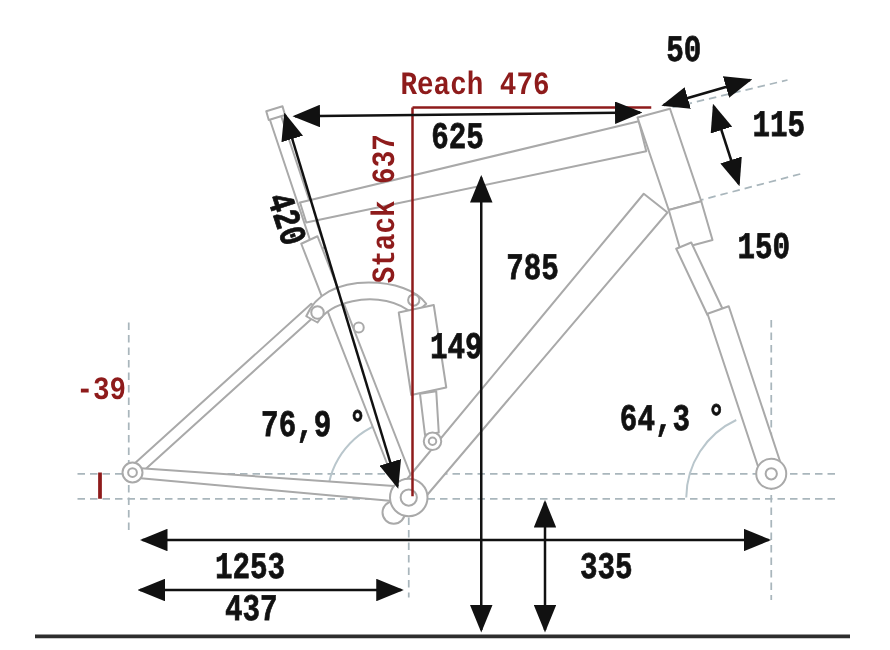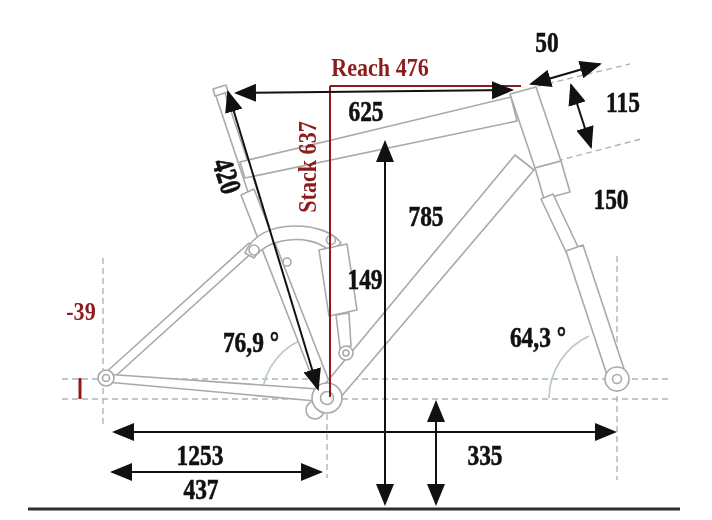--- a/index.html
+++ b/index.html
@@ -1,18 +1,18 @@
 <!DOCTYPE html>
 <html style="--accent: #8e1b1b; --frame: #a9a9a9; --dashed: #a9b6bc; --arc: #b9c6cc; --dimension: #111111; --ground: #2e2e2e; --background: #ffffff;"><head>
 <meta charset="utf-8">
 <style>
   html,body{margin:0;padding:0;background:#fff;}
   .stage{
     position:relative;width:680px;height:520px;background:var(--background,#fff);
-    font-family:Liberation Serif, serif;overflow:hidden;
+    font-family:Liberation Mono, monospace;overflow:hidden;
   }
   .stage svg{position:absolute;left:0;top:0;}
   .lbl{
     position:absolute;white-space:nowrap;line-height:1;font-weight:bold;
     transform-origin:center;user-select:none;
   }
   .num{
     color:var(--dimension,#111);font-size:30px;
     -webkit-text-stroke:0.6px var(--dimension,#111);
   }

